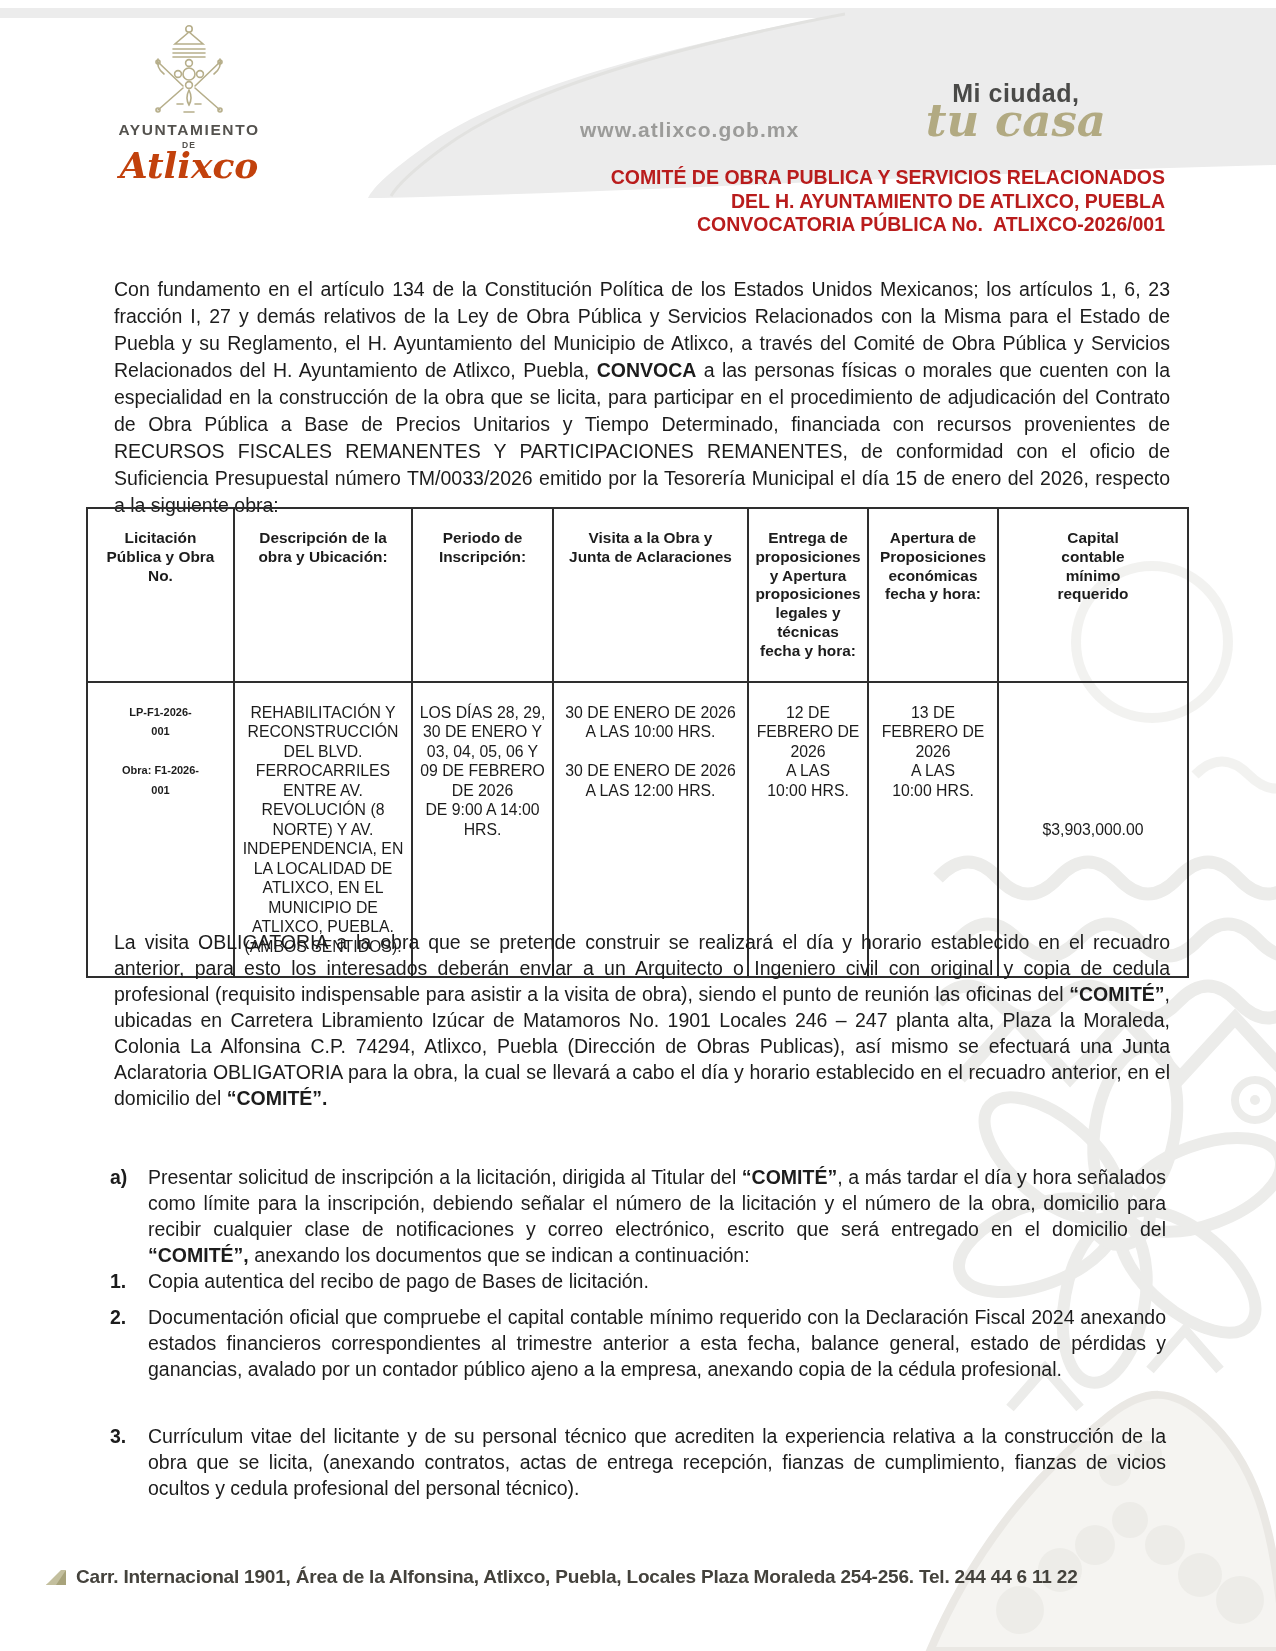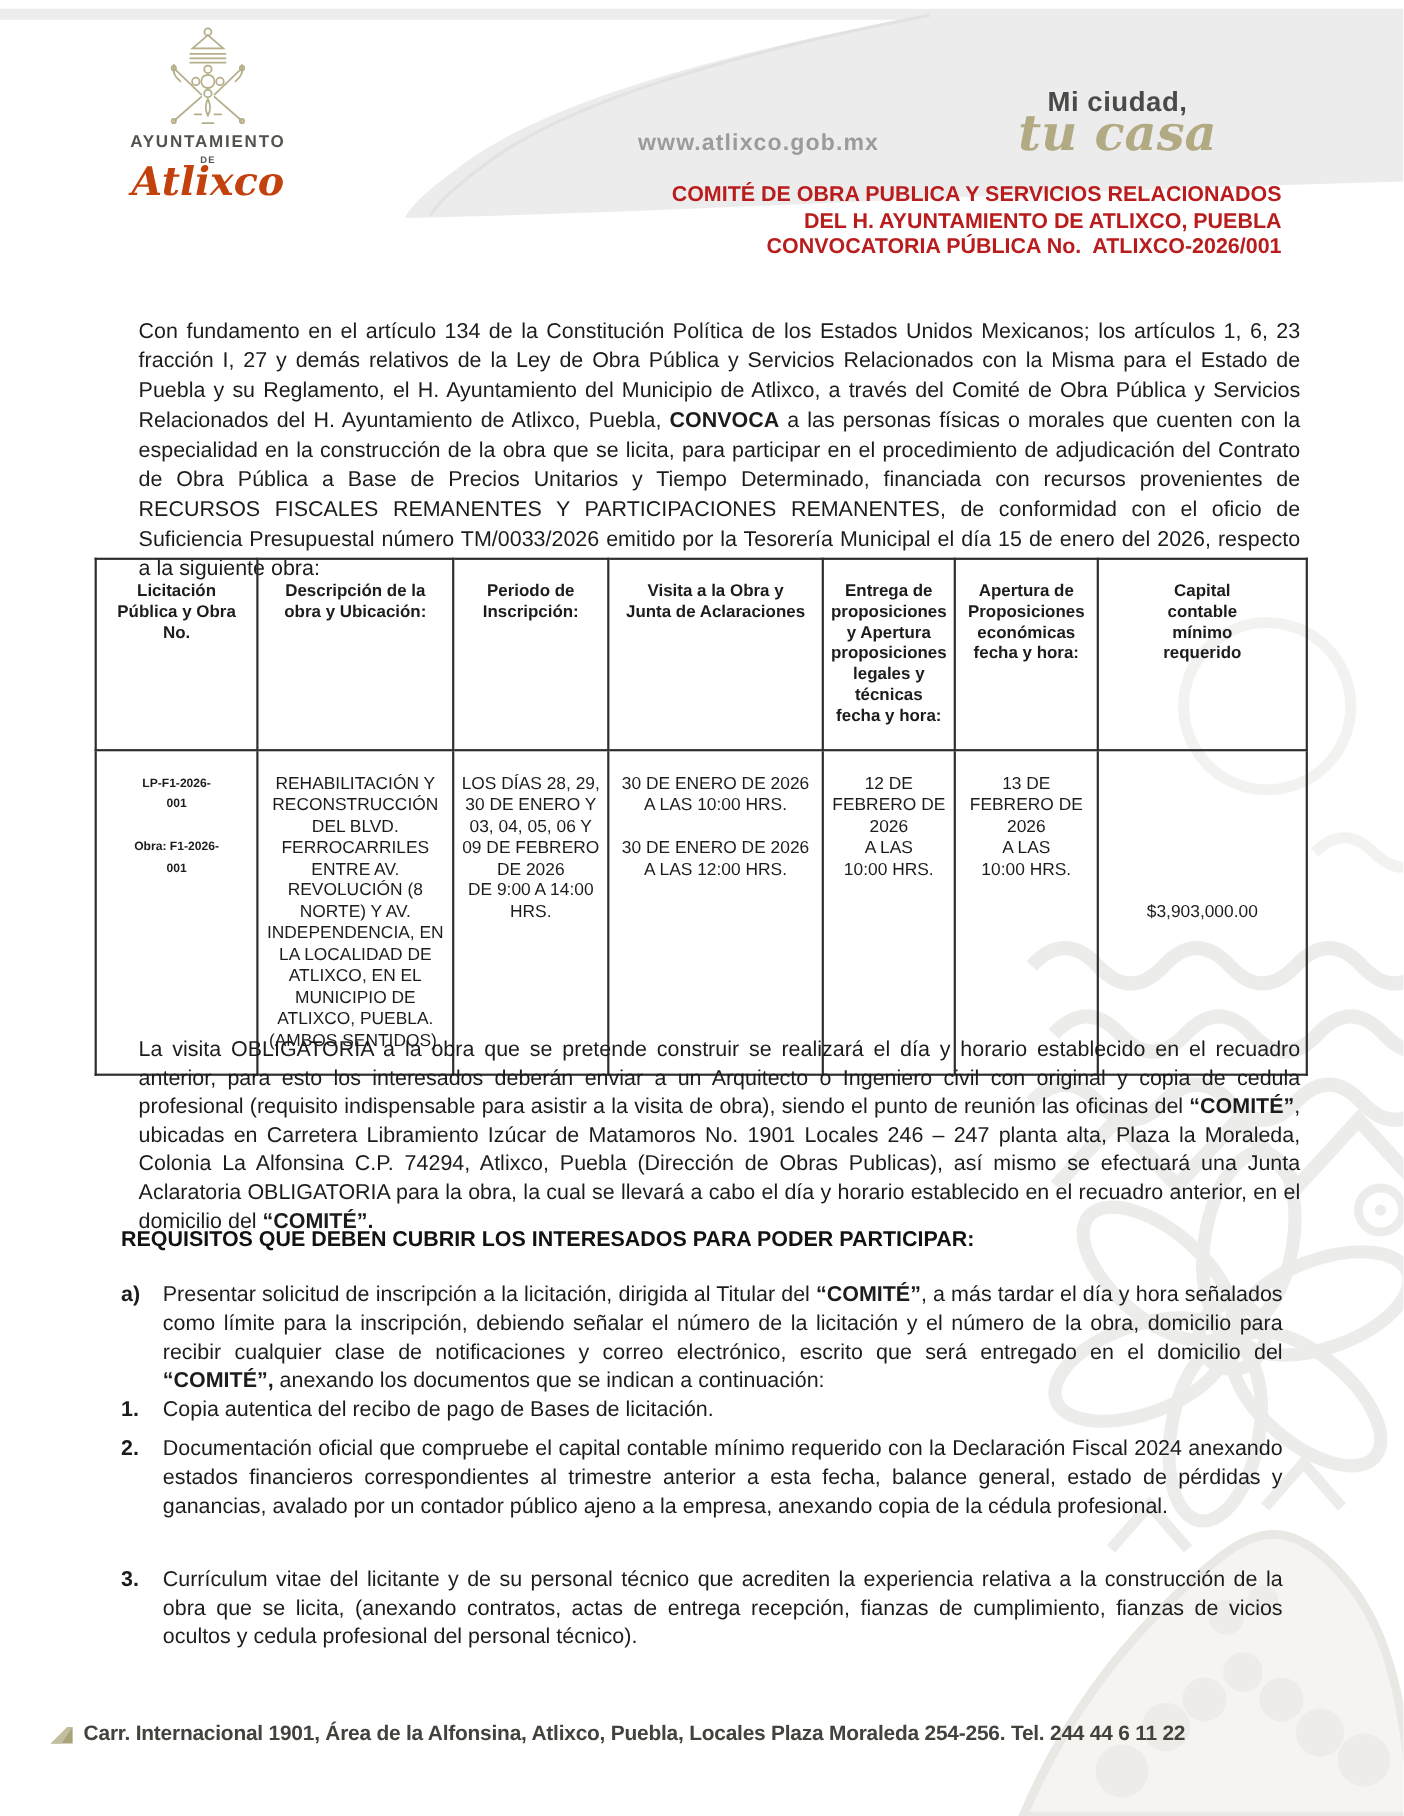--- a/index.html
+++ b/index.html
@@ -20,21 +20,21 @@
        letter-spacing:1px;z-index:2}
   .slogan{position:absolute;right:170px;top:80px;text-align:center;z-index:2}
   .slogan1{font-size:25px;font-weight:bold;color:#4a4a48;letter-spacing:.5px;line-height:1.05}
   .slogan2{font-family:"DejaVu Serif",serif;font-style:italic;font-weight:bold;font-size:45px;
            color:#b2aa82;margin-top:-8px;line-height:1}
 
   .doc-title{position:absolute;right:111px;top:166px;text-align:right;font-weight:bold;
              font-size:19.5px;line-height:23.5px;color:#b91c1c;z-index:2;white-space:nowrap}
 
   .para{position:absolute;left:110px;width:1056px;text-align:justify;font-size:19.5px;
-        line-height:26px;z-index:1;margin:16px}
+        line-height:26px;z-index:1;margin:4px}
   .p1{top:272px;line-height:27px}
   .p2{top:925px}
   .b{font-weight:bold}
 
   .bids{position:absolute;left:86px;top:507px;width:1101px;border-collapse:collapse;
         table-layout:fixed;z-index:1;background:transparent}
   .bids th,.bids td{border:2px solid #2e2e2e;text-align:center;vertical-align:top;
         padding:20px 2px;font-size:15.8px;line-height:19.5px;overflow:hidden}
   .bids th{font-size:15.4px;line-height:18.8px;font-weight:bold}
   .hrow{height:132px}
@@ -174,21 +174,20 @@
       <td>30 DE ENERO DE 2026<br>A LAS 10:00 HRS.<br><br>30 DE ENERO DE 2026<br>A LAS 12:00 HRS.</td>
       <td>12 DE<br>FEBRERO DE<br>2026<br>A LAS<br>10:00 HRS.</td>
       <td>13 DE<br>FEBRERO DE<br>2026<br>A LAS<br>10:00 HRS.</td>
       <td class="c7">$3,903,000.00</td>
     </tr>
   </tbody>
     </table>
 
   <p class="para p2"><span>La visita OBLIGATORIA a la obra que se pretende construir se realizará el día y horario establecido en el recuadro anterior, para esto los interesados deberán enviar a un Arquitecto o Ingeniero civil con original y copia de cedula profesional (requisito indispensable para asistir a la visita de obra), siendo el punto de reunión las oficinas del </span><span class="b">“COMITÉ”</span><span>, ubicadas en Carretera Libramiento Izúcar de Matamoros No. 1901 Locales 246 – 247 planta alta, Plaza la Moraleda, Colonia La Alfonsina C.P. 74294, Atlixco, Puebla (Dirección de Obras Publicas), así mismo se efectuará una Junta Aclaratoria OBLIGATORIA para la obra, la cual se llevará a cabo el día y horario establecido en el recuadro anterior, en el domicilio del </span><span class="b">“COMITÉ”.</span></p>
 
-  <h2 class="req">REQUISITOS QUE DEBEN CUBRIR LOS INTERESADOS PARA PODER PARTICIPAR:</h2>
 
   <div class="item it-a">
     <span class="lbl">a)</span>
     <div class="txt"><span>Presentar solicitud de inscripción a la licitación, dirigida al Titular del </span><span class="b">“COMITÉ”</span><span>, a más tardar el día y hora señalados como límite para la inscripción, debiendo señalar el número de la licitación y el número de la obra, domicilio para recibir cualquier clase de notificaciones y correo electrónico, escrito que será entregado en el domicilio del </span><span class="b">“COMITÉ”,</span><span> anexando los documentos que se indican a continuación:</span></div>
   </div>
   <div class="item it-1">
     <span class="lbl">1.</span>
     <div class="txt"><span>Copia autentica del recibo de pago de Bases de licitación.</span></div>
   </div>
   <div class="item it-2">

